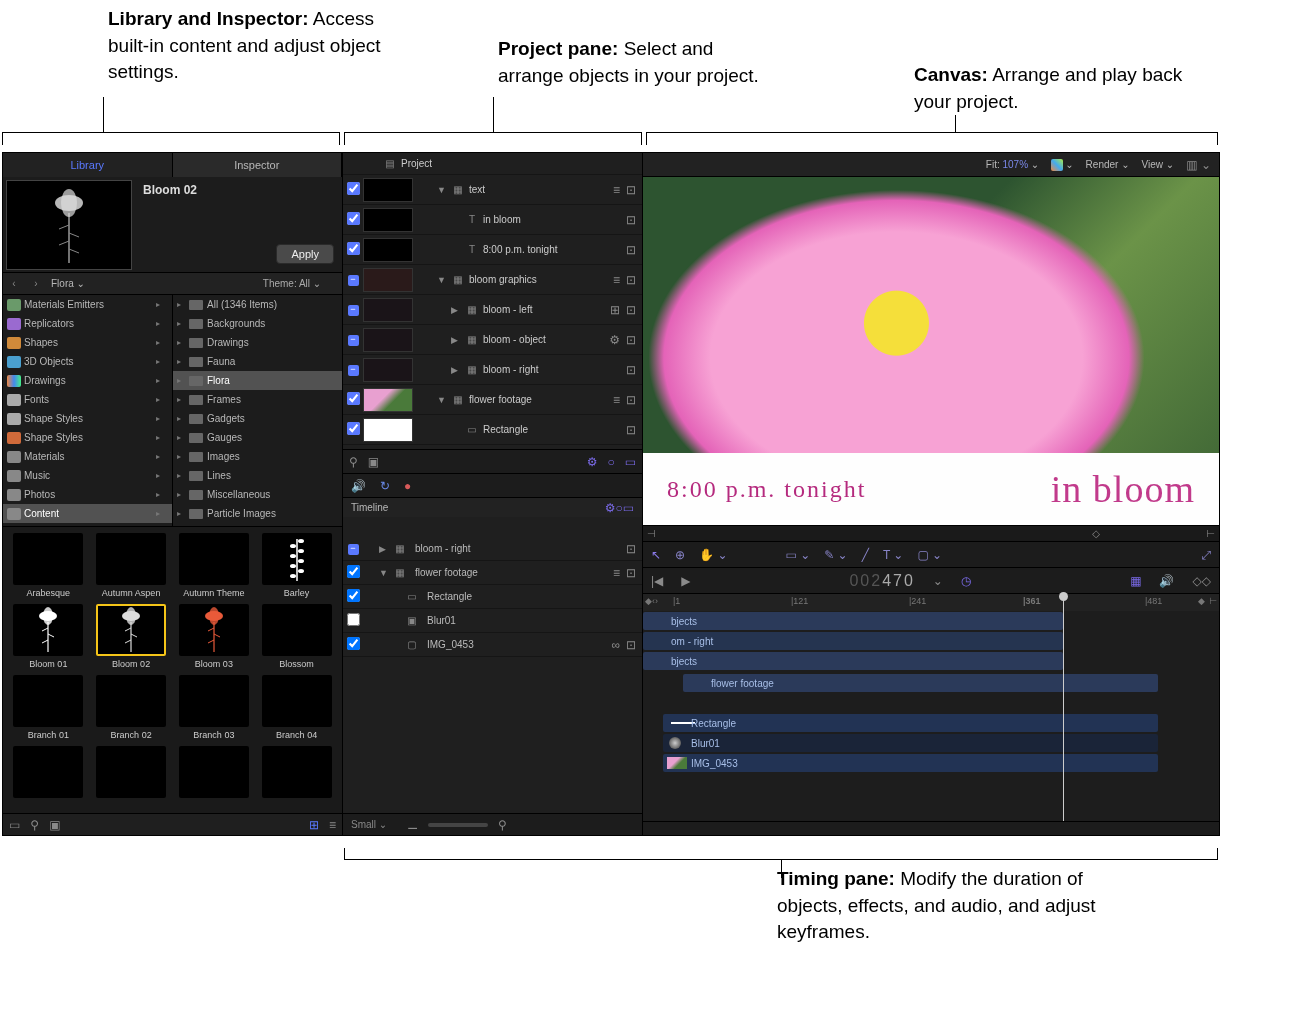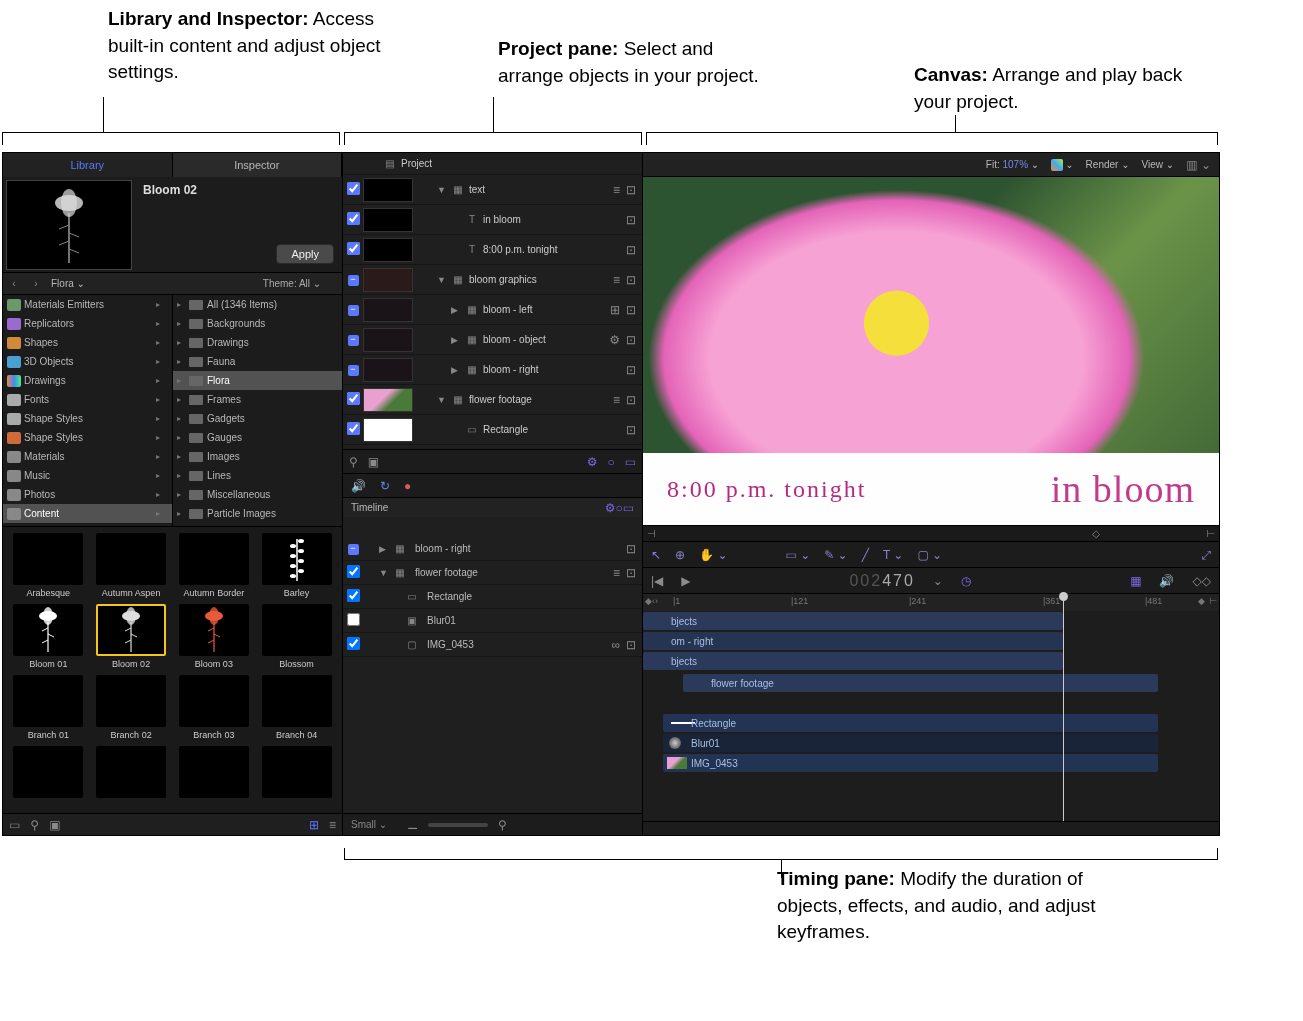--- a/index.html
+++ b/index.html
@@ -334,21 +334,21 @@
         <div class="grid-item">
           <div class="box th-arabesque"></div>
           <div>Arabesque</div>
         </div>
         <div class="grid-item">
           <div class="box th-aspen"></div>
           <div>Autumn Aspen</div>
         </div>
         <div class="grid-item">
           <div class="box th-border"></div>
-          <div>Autumn Border</div>
+          <div>Autumn Theme</div>
         </div>
         <div class="grid-item">
           <div class="box th-barley">
             <svg class="stem-flower" width="30" height="48" viewBox="0 0 30 48">
               <path d="M15 46 L15 4" stroke="#fff" stroke-width="1.5"></path>
               <g fill="#fff">
                 <ellipse cx="19" cy="6" rx="3" ry="2"></ellipse>
                 <ellipse cx="11" cy="11" rx="3" ry="2"></ellipse>
                 <ellipse cx="19" cy="16" rx="3" ry="2"></ellipse>
                 <ellipse cx="11" cy="21" rx="3" ry="2"></ellipse>
@@ -682,21 +682,21 @@
       <span class="ico-btn">🔊</span>
       <span class="ico-btn">◇◇</span>
     </div>
     <div class="ruler" id="ruler">
       <span style="position:absolute;left:2px;top:2px;">◆‹›</span>
       <span style="position:absolute;right:14px;top:2px;">◆</span>
       <span style="position:absolute;right:2px;top:2px;">⊢</span>
     <span class="tick" style="left: 30px;">|1</span>
         <span class="tick" style="left: 148px;">|121</span>
         <span class="tick" style="left: 266px;">|241</span>
-        <span class="tick" style="left: 400px;">|361</span>
+        <span class="tick" style="left: 380px; font-weight: bold;">|361</span>
         <span class="tick" style="left: 502px;">|481</span>
         <div class="ph" style="left: 420px;"></div>
       </div>
     <div class="tracks" id="tracks">
         <div class="track" style="top: 0px; width: 100%;">
           <div class="bar" style="left: 0px; width: 420px; background: rgb(43, 58, 90);"></div>
           <span class="label" style="left: 28px;">bjects</span>
         </div>
         <div class="track" style="top: 20px; width: 100%; text-align: right;">
           <div class="bar" style="left: 0px; width: 420px; background: rgb(37, 52, 80);"></div>

